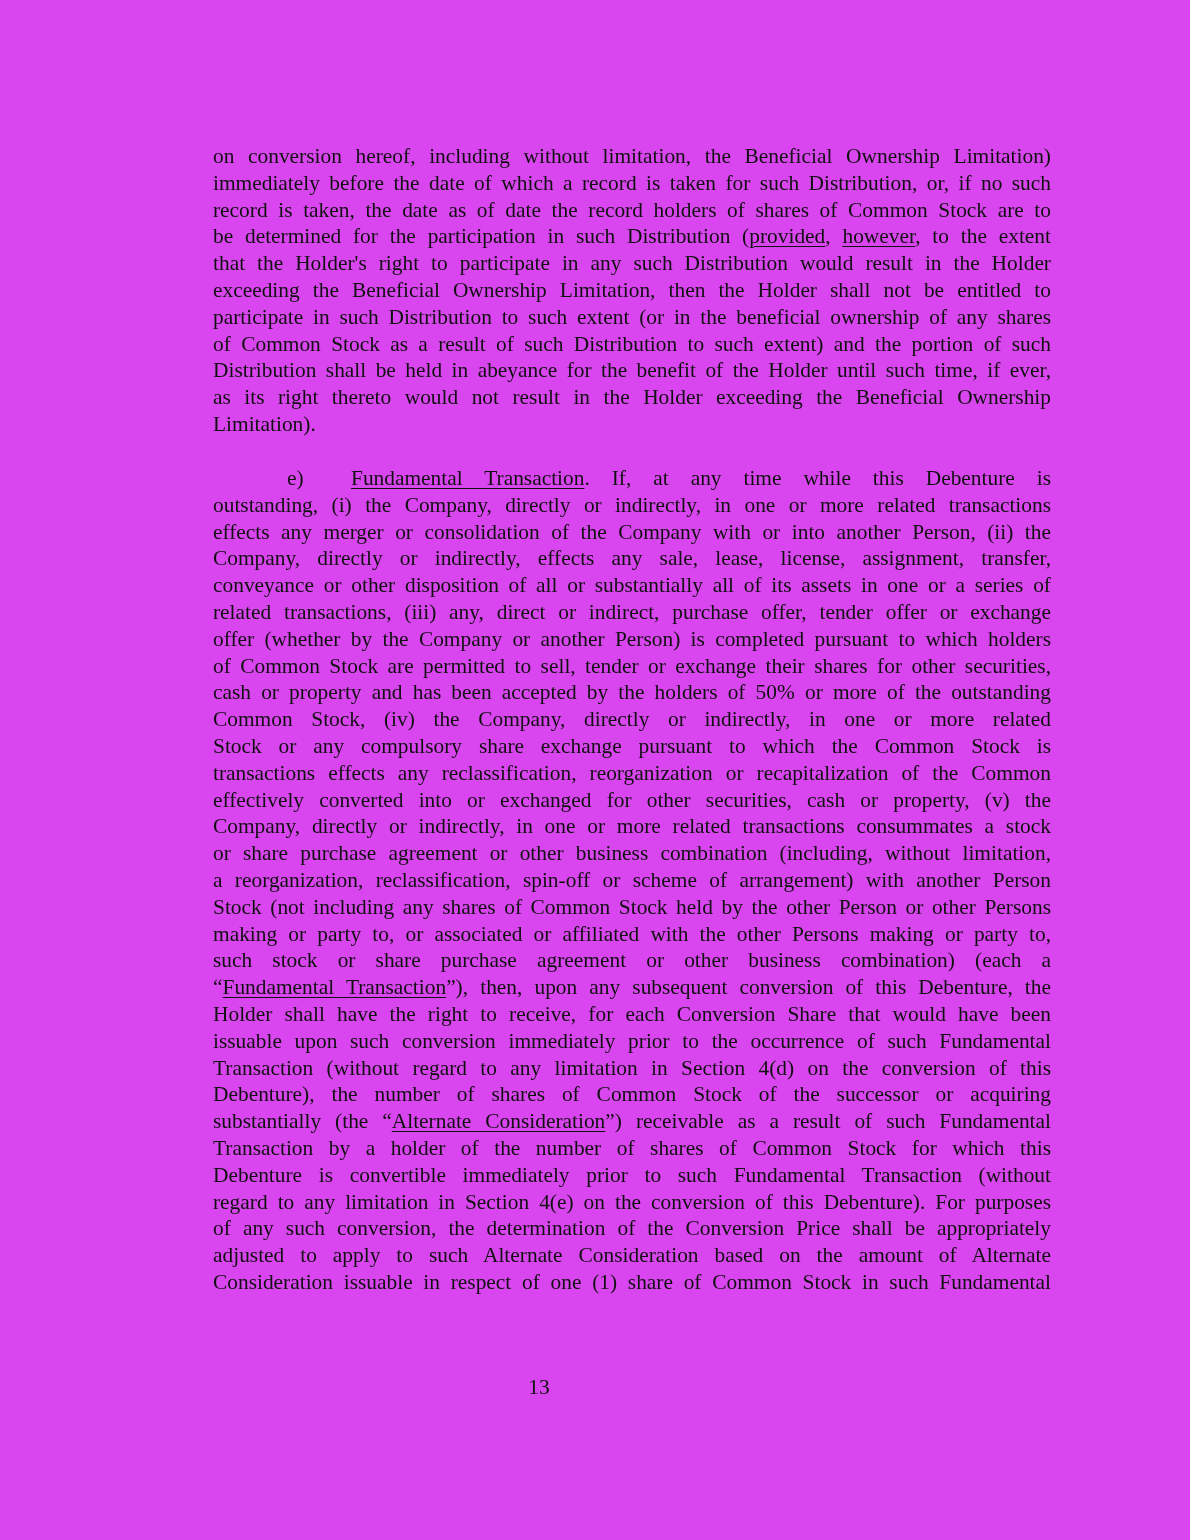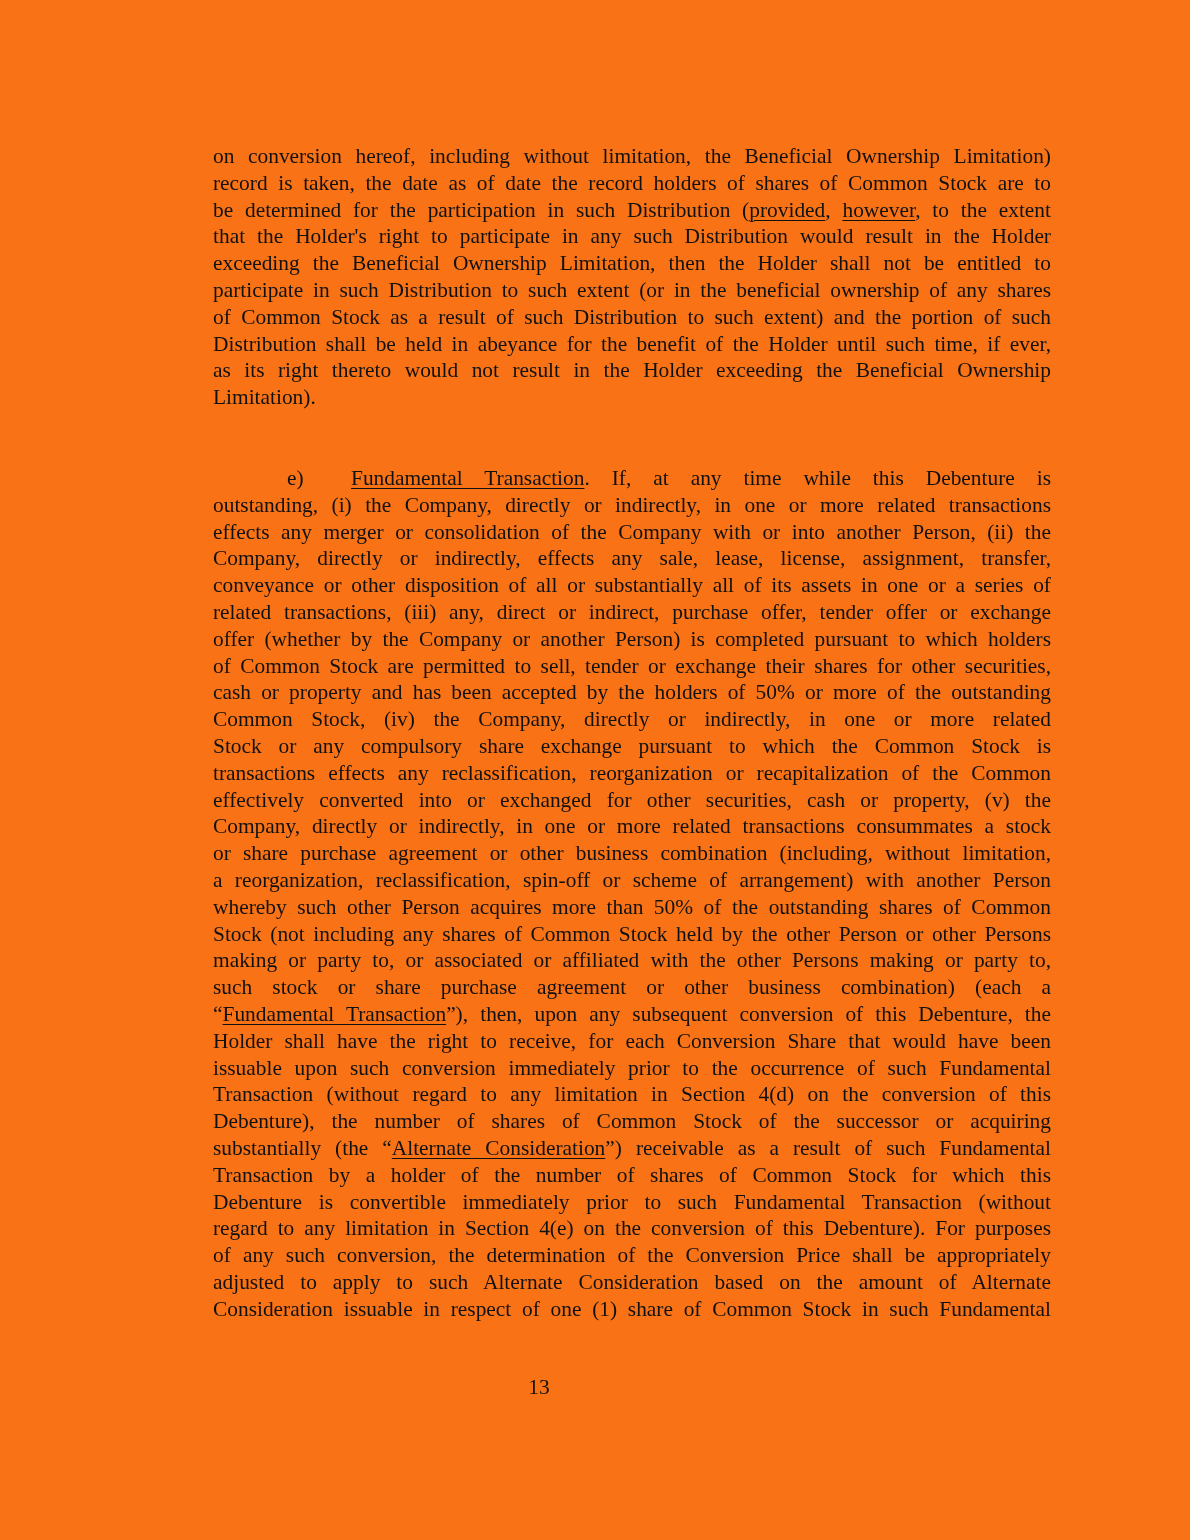--- a/index.html
+++ b/index.html
@@ -1,21 +1,21 @@
 <!DOCTYPE html>
 <html><head>
 <meta charset="utf-8">
 <style>
   html, body { margin: 0; padding: 0; background: #ffffff; }
   body {
     width: 1190px; height: 1540px; position: relative; overflow: hidden;
     font-family: "Liberation Serif", "DejaVu Serif", serif;
     color: #111111;
   }
-  .page { position: absolute; left: 0; top: 0; width: 1190px; height: 1540px; background: #f97316; }
+  .page { position: absolute; left: 0; top: 0; width: 1190px; height: 1540px; background: #d946ef; }
   .para { position: absolute; left: 213px; width: 838px; }
   .line {
     display: block;
     height: 26.8px;
     line-height: 26.8px;
     font-size: 21.4px;
     text-align: justify;
     text-align-last: justify;
     white-space: nowrap;
     overflow: visible;
@@ -31,20 +31,21 @@
     text-align: center; font-size: 21.4px; line-height: 26px;
   }
 </style>
 </head>
 <body>
 
 <div class="page">
 
   <div class="para" id="p1">
     <span class="line">on conversion hereof, including without limitation, the Beneficial Ownership Limitation)</span>
+    <span class="line">immediately before the date of which a record is taken for such Distribution, or, if no such</span>
     <span class="line">record is taken, the date as of date the record holders of shares of Common Stock are to</span>
     <span class="line"><span>be determined for the participation in such Distribution (</span><u>provided</u><span>, </span><u>however</u><span>, to the extent</span></span>
     <span class="line">that the Holder's right to participate in any such Distribution would result in the Holder</span>
     <span class="line">exceeding the Beneficial Ownership Limitation, then the Holder shall not be entitled to</span>
     <span class="line">participate in such Distribution to such extent (or in the beneficial ownership of any shares</span>
     <span class="line">of Common Stock as a result of such Distribution to such extent) and the portion of such</span>
     <span class="line">Distribution shall be held in abeyance for the benefit of the Holder until such time, if ever,</span>
     <span class="line">as its right thereto would not result in the Holder exceeding the Beneficial Ownership</span>
     <span class="line last">Limitation).</span>
   </div>
@@ -59,21 +60,20 @@
     <span class="line">offer (whether by the Company or another Person) is completed pursuant to which holders</span>
     <span class="line">of Common Stock are permitted to sell, tender or exchange their shares for other securities,</span>
     <span class="line">cash or property and has been accepted by the holders of 50% or more of the outstanding</span>
     <span class="line">Common Stock, (iv) the Company, directly or indirectly, in one or more related</span>
     <span class="line">Stock or any compulsory share exchange pursuant to which the Common Stock is</span>
     <span class="line">transactions effects any reclassification, reorganization or recapitalization of the Common</span>
     <span class="line">effectively converted into or exchanged for other securities, cash or property, (v) the</span>
     <span class="line">Company, directly or indirectly, in one or more related transactions consummates a stock</span>
     <span class="line">or share purchase agreement or other business combination (including, without limitation,</span>
     <span class="line">a reorganization, reclassification, spin-off or scheme of arrangement) with another Person</span>
-    <span class="line">whereby such other Person acquires more than 50% of the outstanding shares of Common</span>
     <span class="line">Stock (not including any shares of Common Stock held by the other Person or other Persons</span>
     <span class="line">making or party to, or associated or affiliated with the other Persons making or party to,</span>
     <span class="line">such stock or share purchase agreement or other business combination) (each a</span>
     <span class="line"><span>“</span><u>Fundamental Transaction</u><span>”), then, upon any subsequent conversion of this Debenture, the</span></span>
     <span class="line">Holder shall have the right to receive, for each Conversion Share that would have been</span>
     <span class="line">issuable upon such conversion immediately prior to the occurrence of such Fundamental</span>
     <span class="line">Transaction (without regard to any limitation in Section 4(d) on the conversion of this</span>
     <span class="line">Debenture), the number of shares of Common Stock of the successor or acquiring</span>
     <span class="line"><span>substantially (the “</span><u>Alternate Consideration</u><span>”) receivable as a result of such Fundamental</span></span>
     <span class="line">Transaction by a holder of the number of shares of Common Stock for which this</span>

